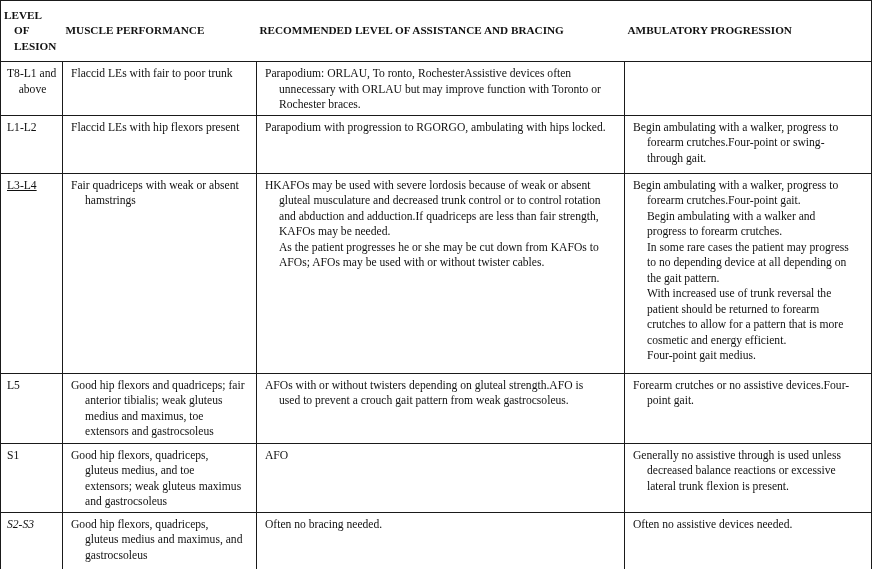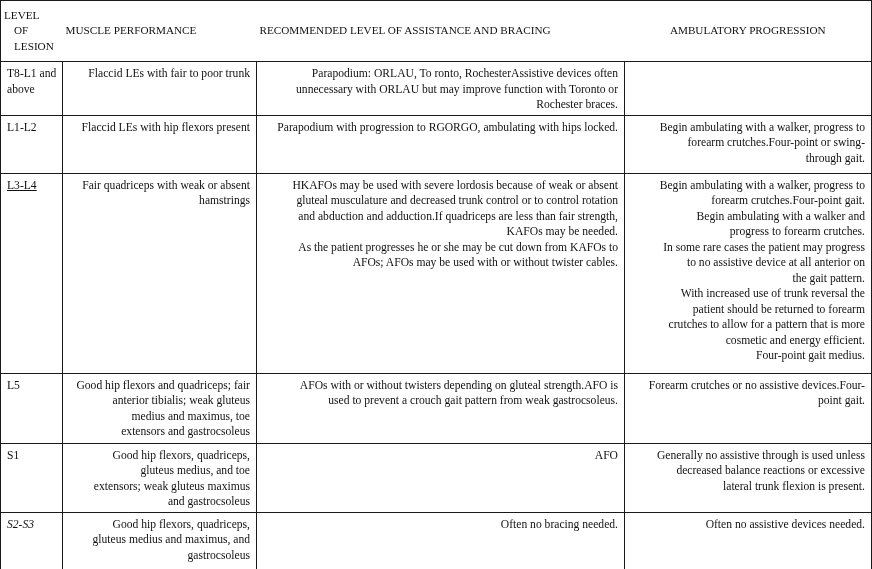--- a/index.html
+++ b/index.html
@@ -15,38 +15,38 @@
     line-height: 15.5px;
   }
   .tbl td, .tbl th {
     border: 1.5px solid #1a1a1a;
     vertical-align: top;
     padding: 4px 6px 2px 8px;
     text-align: left;
     font-weight: normal;
   }
   .tbl thead th {
-    font-weight: normal;
+    font-weight: bold;
     font-size: 11.2px;
     vertical-align: middle;
     padding: 2px 3px;
     border-left: none; border-right: none;
   }
   .tbl thead th:first-child { border-left: 1.5px solid #1a1a1a; }
-  .tbl thead th:last-child { border-right: 1.5px solid #1a1a1a; text-align: center; }
+  .tbl thead th:last-child { border-right: 1.5px solid #1a1a1a; }
   .hdr-level { line-height: 15.5px; }
   .hdr-level span { display: block; }
   .hdr-level span.ind { padding-left: 10px; }
   .c1 { width: 62px; }
   .c2 { width: 194px; }
   .c3 { width: 368px; }
   .c4 { width: 247px; }
   .lvl { padding-left: 6px !important; padding-right: 4px !important; }
-  .lvl .l2 { display:block; text-align: left; }
-  .hang p { margin: 0; padding-left: 14px; text-indent: -14px; text-align: right; }
+  .lvl .l2 { display:block; text-align: center; }
+  .hang p { margin: 0; padding-left: 14px; text-indent: -14px; }
   .hang p.cont { padding-left: 14px; text-indent: 0; }
   tr.r-head { height: 61px; }
   tr.r1 { height: 51px; }
   tr.r2 { height: 58px; padding-left: 24px; }
   tr.r3 { height: 200px; }
   tr.r4 { height: 70px; }
   tr.r5 { height: 67px; }
   tr.r6 { height: 61px; }
 </style>
 </head>
@@ -118,21 +118,21 @@
           <p class="cont">KAFOs may be needed.</p>
           <p class="cont">As the patient progresses he or she may be cut down from KAFOs to</p>
           <p class="cont">AFOs; AFOs may be used with or without twister cables.</p>
         </td>
         <td class="hang">
           <p>Begin ambulating with a walker, progress to</p>
           <p class="cont">forearm crutches.Four-point gait.</p>
           <p class="cont">Begin ambulating with a walker and</p>
           <p class="cont">progress to forearm crutches.</p>
           <p class="cont">In some rare cases the patient may progress</p>
-          <p class="cont">to no assistive device at all anterior on</p>
+          <p class="cont">to no depending device at all depending on</p>
           <p class="cont">the gait pattern.</p>
           <p class="cont">With increased use of trunk reversal the</p>
           <p class="cont">patient should be returned to forearm</p>
           <p class="cont">crutches to allow for a pattern that is more</p>
           <p class="cont">cosmetic and energy efficient.</p>
           <p class="cont">Four-point gait medius.</p>
         </td>
       </tr>
       <tr class="r4">
         <td class="lvl">

